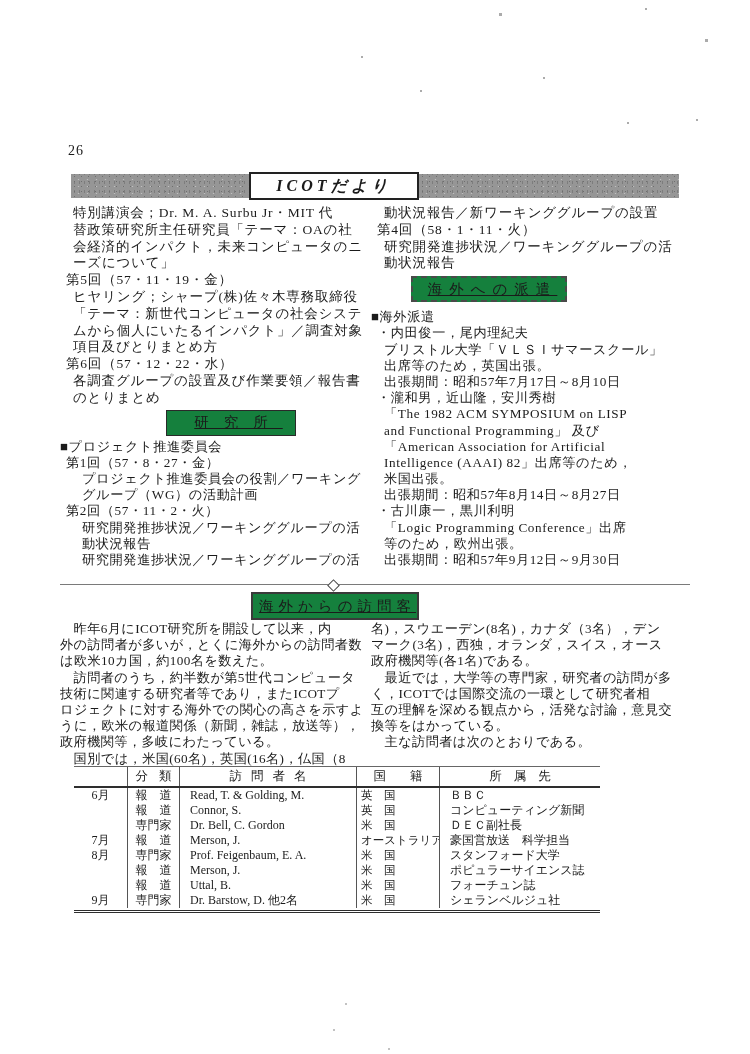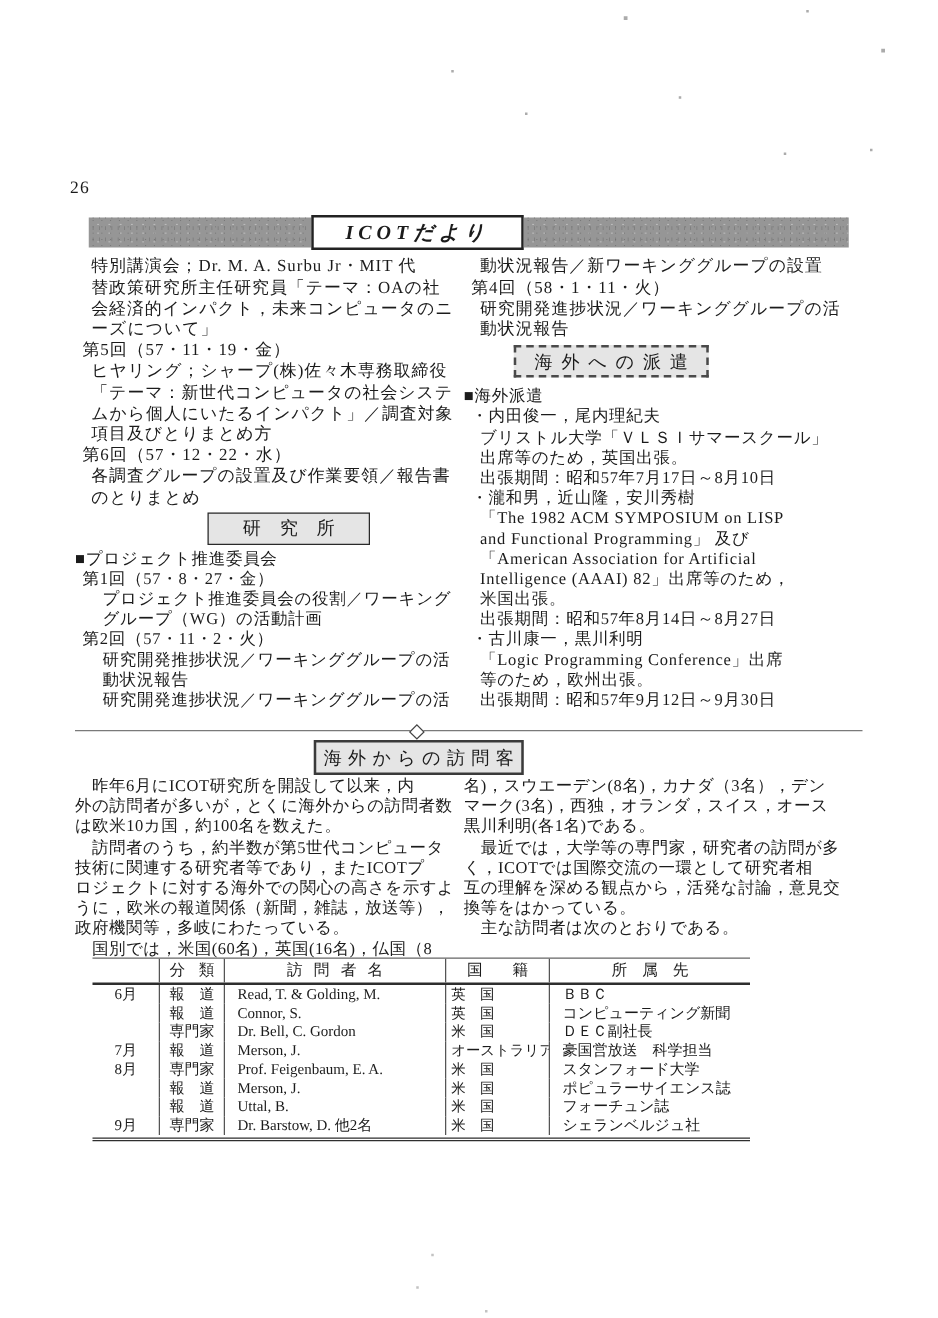--- a/index.html
+++ b/index.html
@@ -1,20 +1,20 @@
 <!DOCTYPE html>
 <html><head>
 <meta charset="utf-8">
 <style>
   html,body{margin:0;padding:0;background:#ffffff;}
   #page{position:relative;width:750px;height:1054px;background:#ffffff;overflow:hidden;
         font-family:"Liberation Serif","DejaVu Serif",serif;color:#1b1b1b;}
 
   
-  #pagenum{position:absolute;left:56px;top:143px;font-size:14px;letter-spacing:1px;text-align:center;}
+  #pagenum{position:absolute;left:68px;top:143px;font-size:14px;letter-spacing:1px;text-align:center;}
 
   
   #banner{position:absolute;left:71px;top:172px;width:608px;height:28px;display:flex;align-items:center;font-style:italic;}
   .bbar{height:24px;background-color:#969696;
         background-image:radial-gradient(#6e6e6e 14%,rgba(0,0,0,0) 15%),
                          radial-gradient(#c0c0c0 14%,rgba(0,0,0,0) 16%),
                          radial-gradient(#7d7d7d 18%,rgba(0,0,0,0) 19%);
         background-size:7px 5px,9px 7px,5px 9px;background-position:0 0,3px 2px,1px 4px;}
   #banner-left{width:178px;}
   #banner-right{flex:1;}
@@ -27,21 +27,21 @@
   #col-right{position:absolute;left:371px;top:205px;width:318px;}
   .tline{white-space:nowrap;overflow:hidden;}
   .lh-a .tline{height:16.8px;line-height:16.8px;font-size:13.5px;letter-spacing:0.8px;}
   .lh-b .tline{height:16.2px;line-height:16.2px;font-size:13.2px;letter-spacing:0.6px;}
   .ind0{padding-left:0;}
   .ind1{padding-left:6px;}
   .ind2{padding-left:13px;}
   .ind3{padding-left:22px;}
 
   
-  .hdrbox{display:flex;align-items:center;justify-content:center;background:#e5e5e5;box-sizing:border-box;}
+  .hdrbox{display:flex;align-items:center;justify-content:center;background:#15803d;box-sizing:border-box;text-decoration:underline;}
   #research-box{width:130px;height:26px;border:1.5px solid #2a2a2a;margin:3px 0 3px 106px;
                 font-size:14.5px;letter-spacing:15px;text-indent:15px;}
   #dispatch-box{width:156px;height:26px;border:2px dashed #4a4a4a;margin:4px 0 7px 40px;
                 font-size:14.5px;letter-spacing:7px;text-indent:7px;}
   #visitors-box{position:absolute;left:251px;top:592px;width:168px;height:28px;border:2px solid #3a3a3a;
                 font-size:14.5px;letter-spacing:5px;text-indent:5px;}
 
   
   #divider{position:absolute;left:60px;top:584px;width:630px;height:0;border-top:1px solid #7a7a7a;}
   #divider .diamond{position:absolute;left:269px;top:-4.5px;width:7px;height:7px;background:#fff;
@@ -154,21 +154,21 @@
       <div class="tline ind0">　訪問者のうち，約半数が第5世代コンピュータ</div>
       <div class="tline ind0">技術に関連する研究者等であり，またICOTプ</div>
       <div class="tline ind0">ロジェクトに対する海外での関心の高さを示すよ</div>
       <div class="tline ind0">うに，欧米の報道関係（新聞，雑誌，放送等），</div>
       <div class="tline ind0">政府機関等，多岐にわたっている。</div>
       <div class="tline ind0">　国別では，米国(60名)，英国(16名)，仏国（8</div>
     </div>
   <div id="para-right" class="para">
       <div class="tline ind0">名)，スウエーデン(8名)，カナダ（3名），デン</div>
       <div class="tline ind0">マーク(3名)，西独，オランダ，スイス，オース</div>
-      <div class="tline ind0">黒川利明(各1名)である。</div>
+      <div class="tline ind0">政府機関等(各1名)である。</div>
       <div class="tline ind0">　最近では，大学等の専門家，研究者の訪問が多</div>
       <div class="tline ind0">く，ICOTでは国際交流の一環として研究者相</div>
       <div class="tline ind0">互の理解を深める観点から，活発な討論，意見交</div>
       <div class="tline ind0">換等をはかっている。</div>
       <div class="tline ind0">　主な訪問者は次のとおりである。</div>
     </div>
 
   <div id="vtable">
       <div class="trow thead">
         <div class="cell c0"></div>

